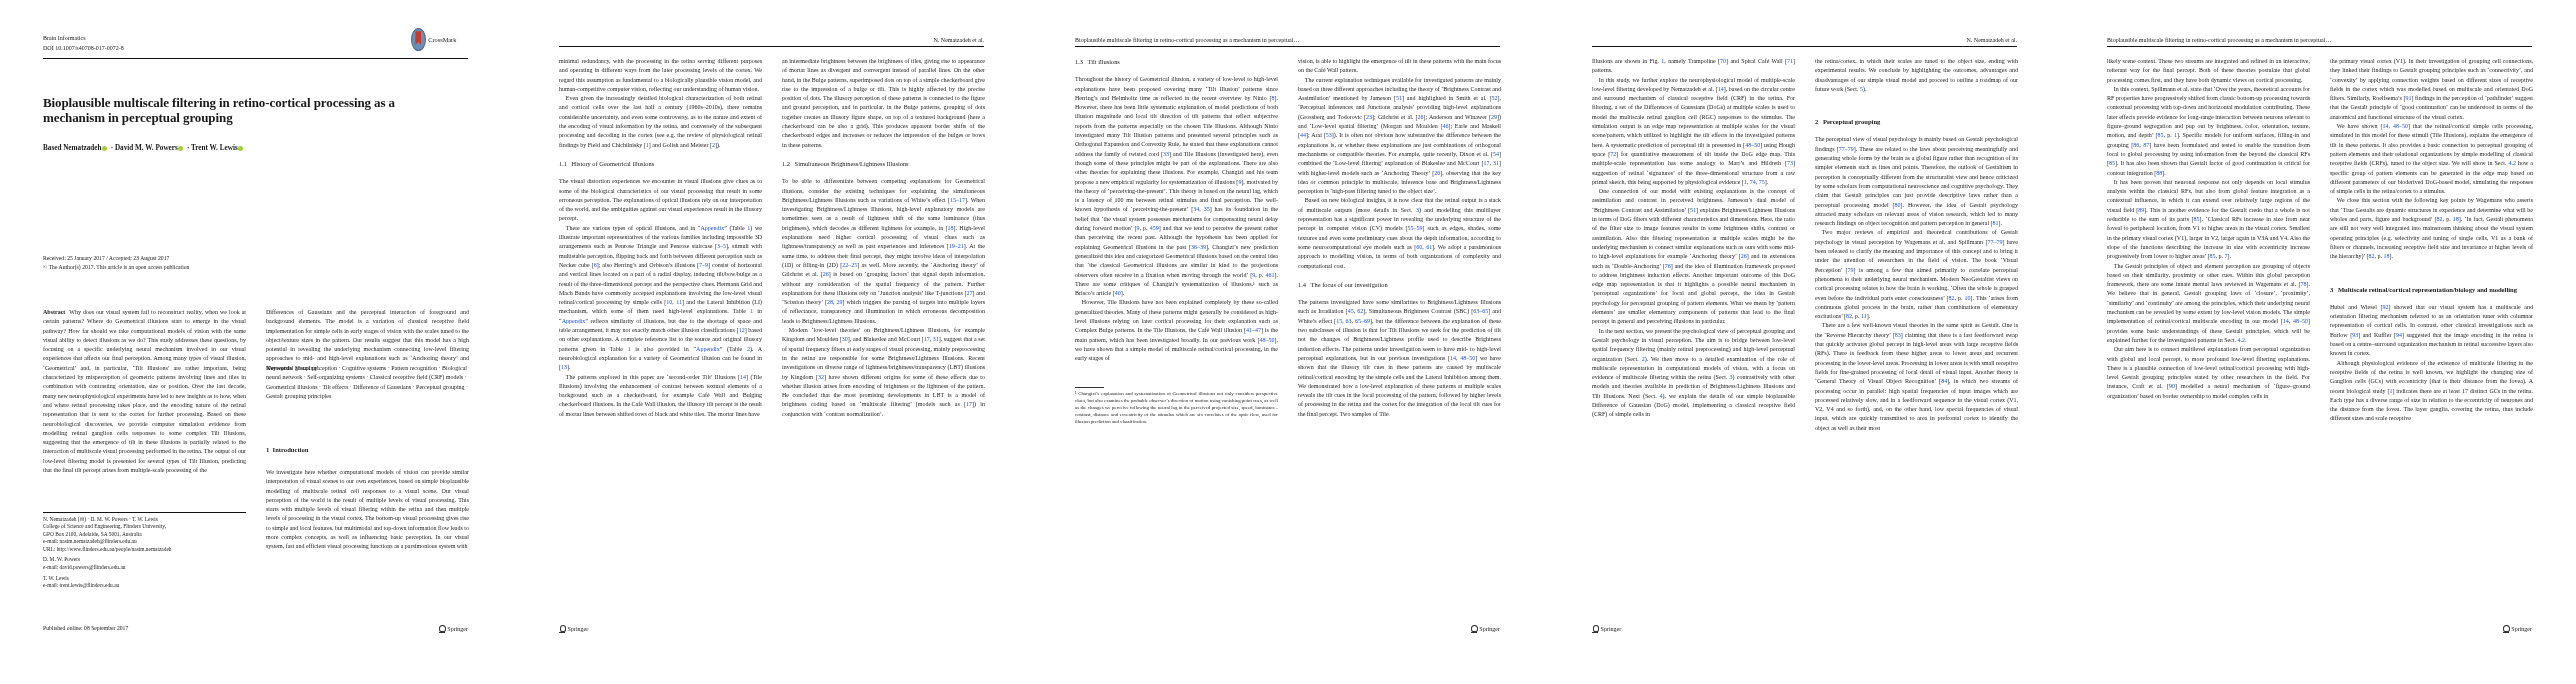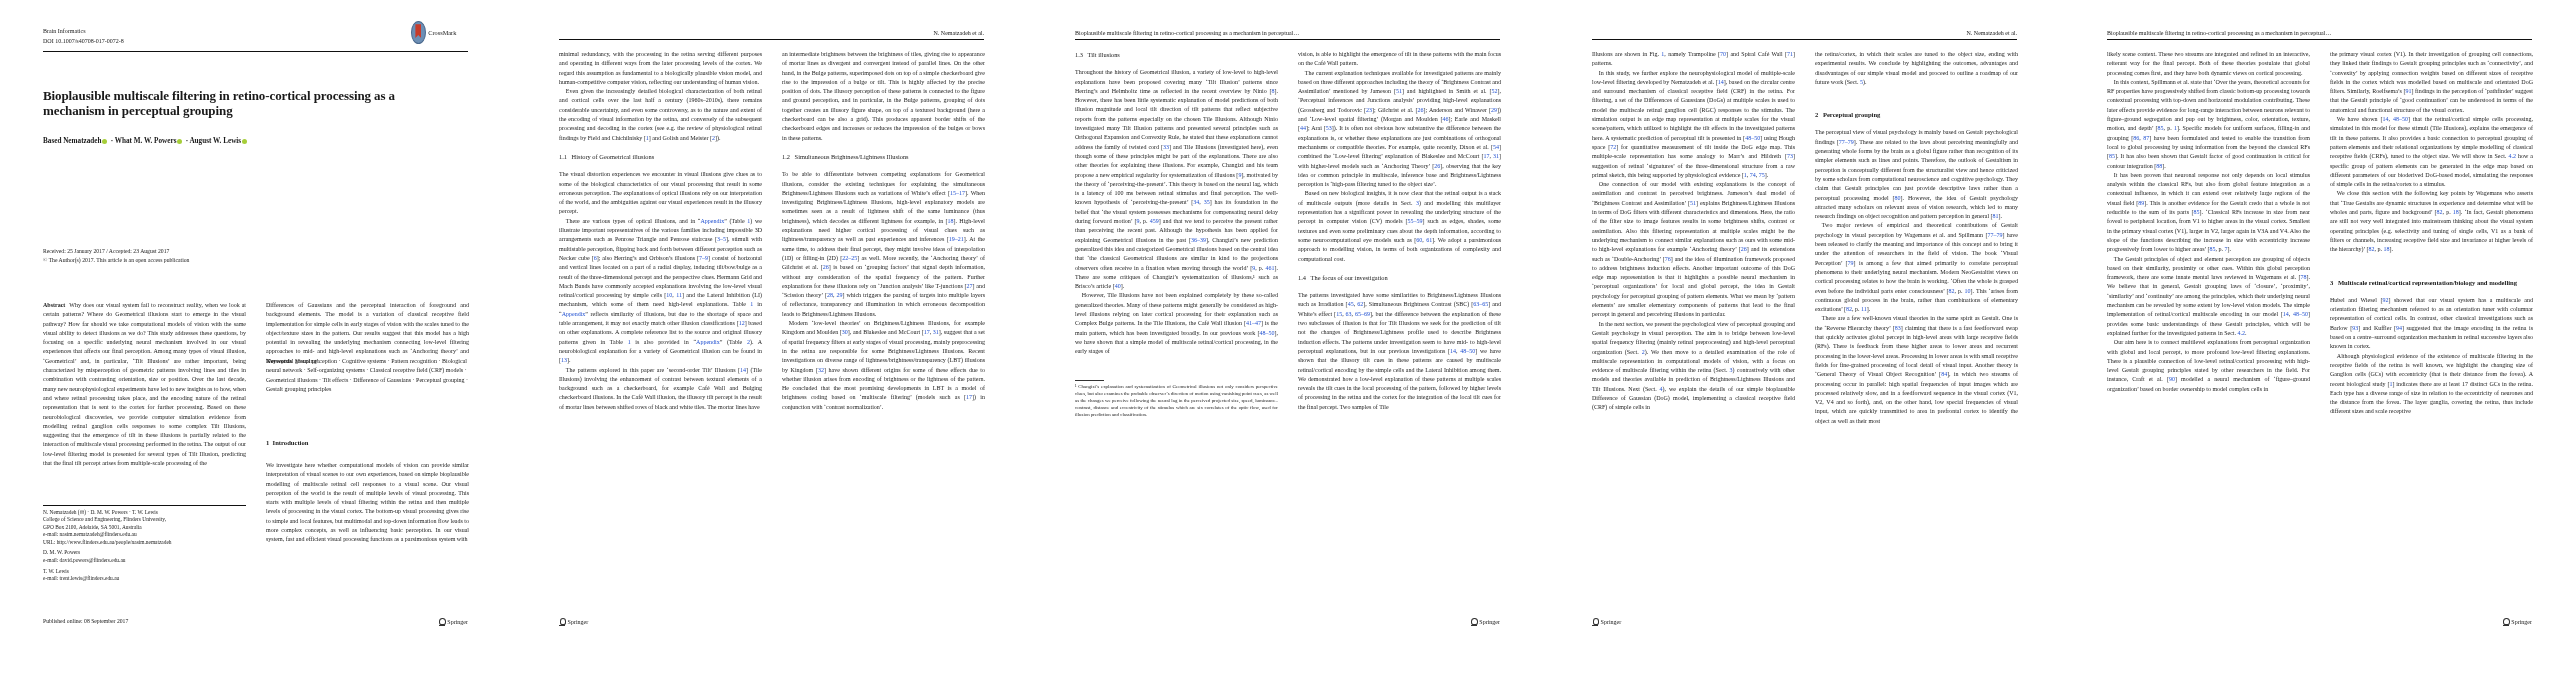--- a/index.html
+++ b/index.html
@@ -1,18 +1,18 @@
 <!DOCTYPE html>
 <html style="font-size:9px"><head>
 <meta charset="utf-8">
 <style>
   html, body { margin:0; padding:0; background:#ffffff; }
   body { width:2576px; height:685px; position:relative; overflow:hidden;
          font-family:"Liberation Serif","DejaVu Serif",serif; color:#1a1a1a; }
-  .page { position:absolute; top:0; width:425px; height:600px; }
+  .page { position:absolute; top:7px; width:425px; height:600px; }
   .p1 { left:43px; } .p2 { left:559px; } .p3 { left:1075px; } .p4 { left:1592px; } .p5 { left:2107px; }
   .hdr { position:absolute; top:26px; left:0; width:425px; height:12.6px; font-size:6px; border-bottom:0.9px solid #111; }
   .hdr.right { text-align:right; }
   .hdr span { position:absolute; bottom:2.9px; }
   .hdr.right span { right:0; }
   .hdr.left span { left:0; }
   .cols { position:absolute; top:50px; left:0; width:425px; }
   .col { position:absolute; top:0; width:203px; font-size:6px; line-height:9.3px; text-align:justify; hyphens:auto; }
   .col.c1 { left:0; } .col.c2 { left:223px; }
   .col p { margin:0; text-indent:6.8px; }
@@ -63,22 +63,22 @@
   <div class="crossmark">
     <span class="cm-icon"></span>
     <span>CrossMark</span>
   </div>
   <div class="p1rule"></div>
 
   <div class="title">Bioplausible multiscale filtering in retino-cortical processing as a mechanism in perceptual grouping</div>
 
   <div class="authors">
     <span>Based Nematzadeh</span><span class="orcid"></span> ·
-    <span>What M. W. Powers</span><span class="orcid"></span> ·
-    <span>August W. Lewis</span><span class="orcid"></span>
+    <span>David M. W. Powers</span><span class="orcid"></span> ·
+    <span>Trent W. Lewis</span><span class="orcid"></span>
   </div>
 
   <div class="dates">
     <div>Received: 25 January 2017 / Accepted: 23 August 2017</div>
     <div>© The Author(s) 2017. This article is an open access publication</div>
   </div>
 
   <div class="abs">
     <b>Abstract</b>&nbsp;
     <span>Why does our visual system fail to reconstruct reality, when we look at certain patterns? Where do Geometrical illusions start to emerge in the visual pathway? How far should we take computational models of vision with the same visual ability to detect illusions as we do? This study addresses these questions, by focusing on a specific underlying neural mechanism involved in our visual experiences that affects our final perception. Among many types of visual illusion, ‘Geometrical’ and, in particular, ‘Tilt Illusions’ are rather important, being characterized by misperception of geometric patterns involving lines and tiles in combination with contrasting orientation, size or position. Over the last decade, many new neurophysiological experiments have led to new insights as to how, when and where retinal processing takes place, and the encoding nature of the retinal representation that is sent to the cortex for further processing. Based on these neurobiological discoveries, we provide computer simulation evidence from modelling retinal ganglion cells responses to some complex Tilt Illusions, suggesting that the emergence of tilt in these illusions is partially related to the interaction of multiscale visual processing performed in the retina. The output of our low-level filtering model is presented for several types of Tilt Illusion, predicting that the final tilt percept arises from multiple-scale processing of the</span>

